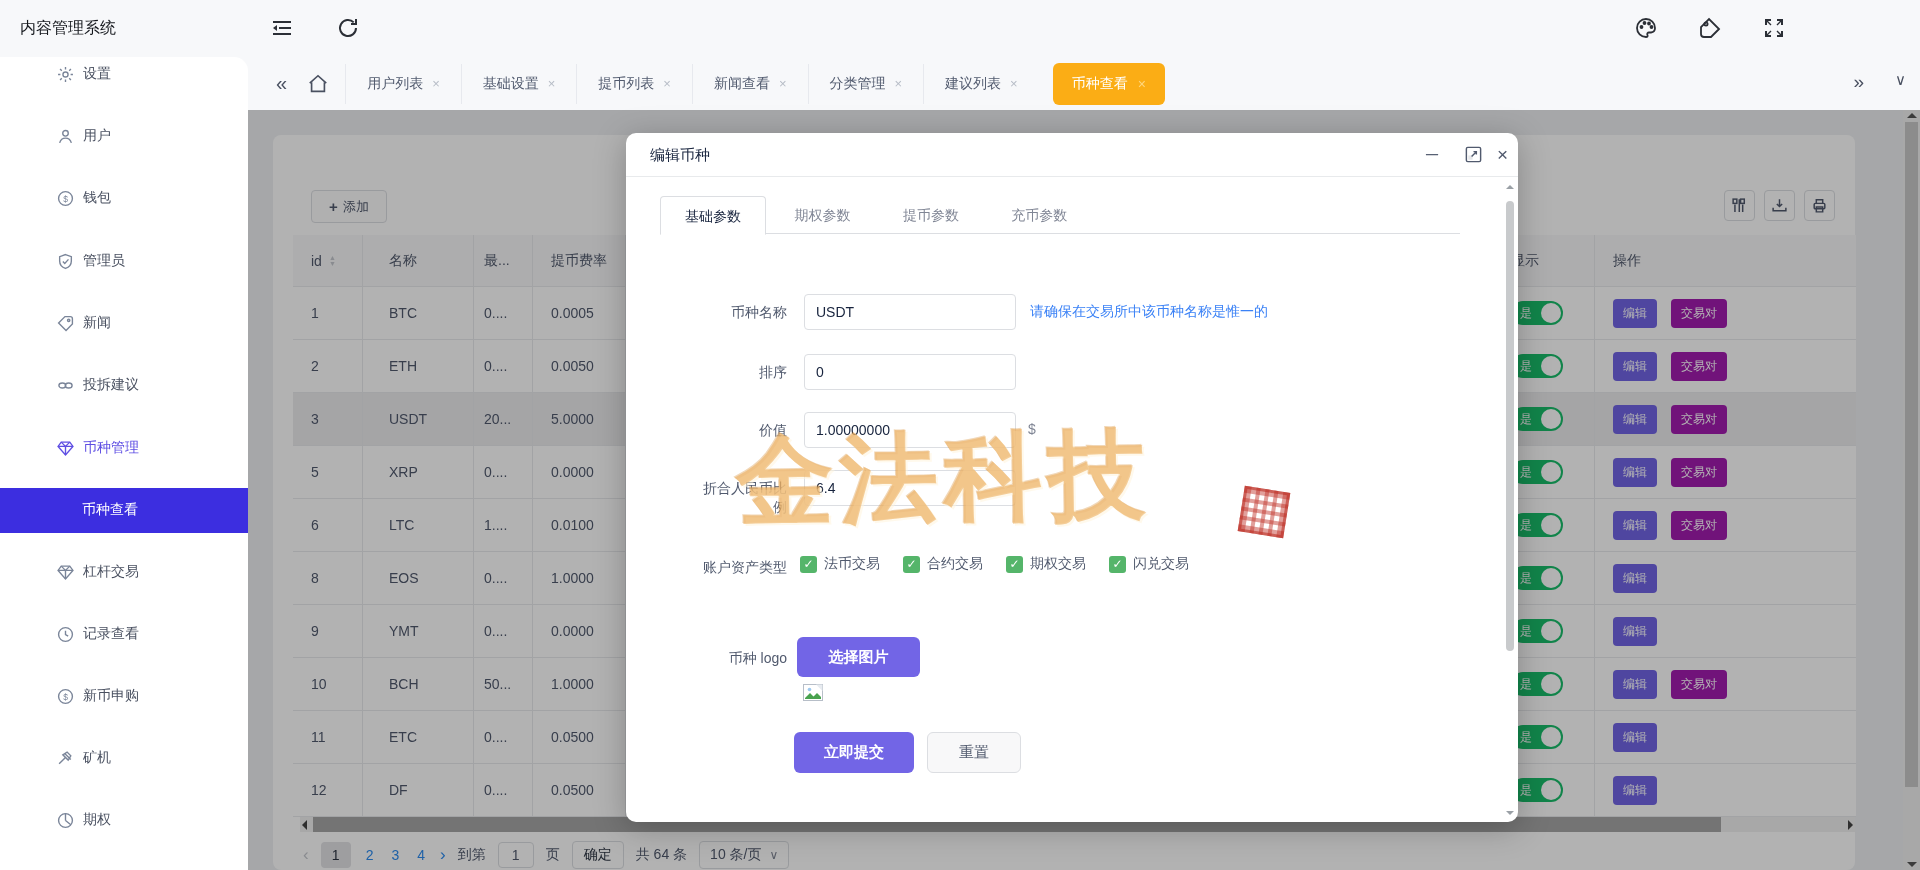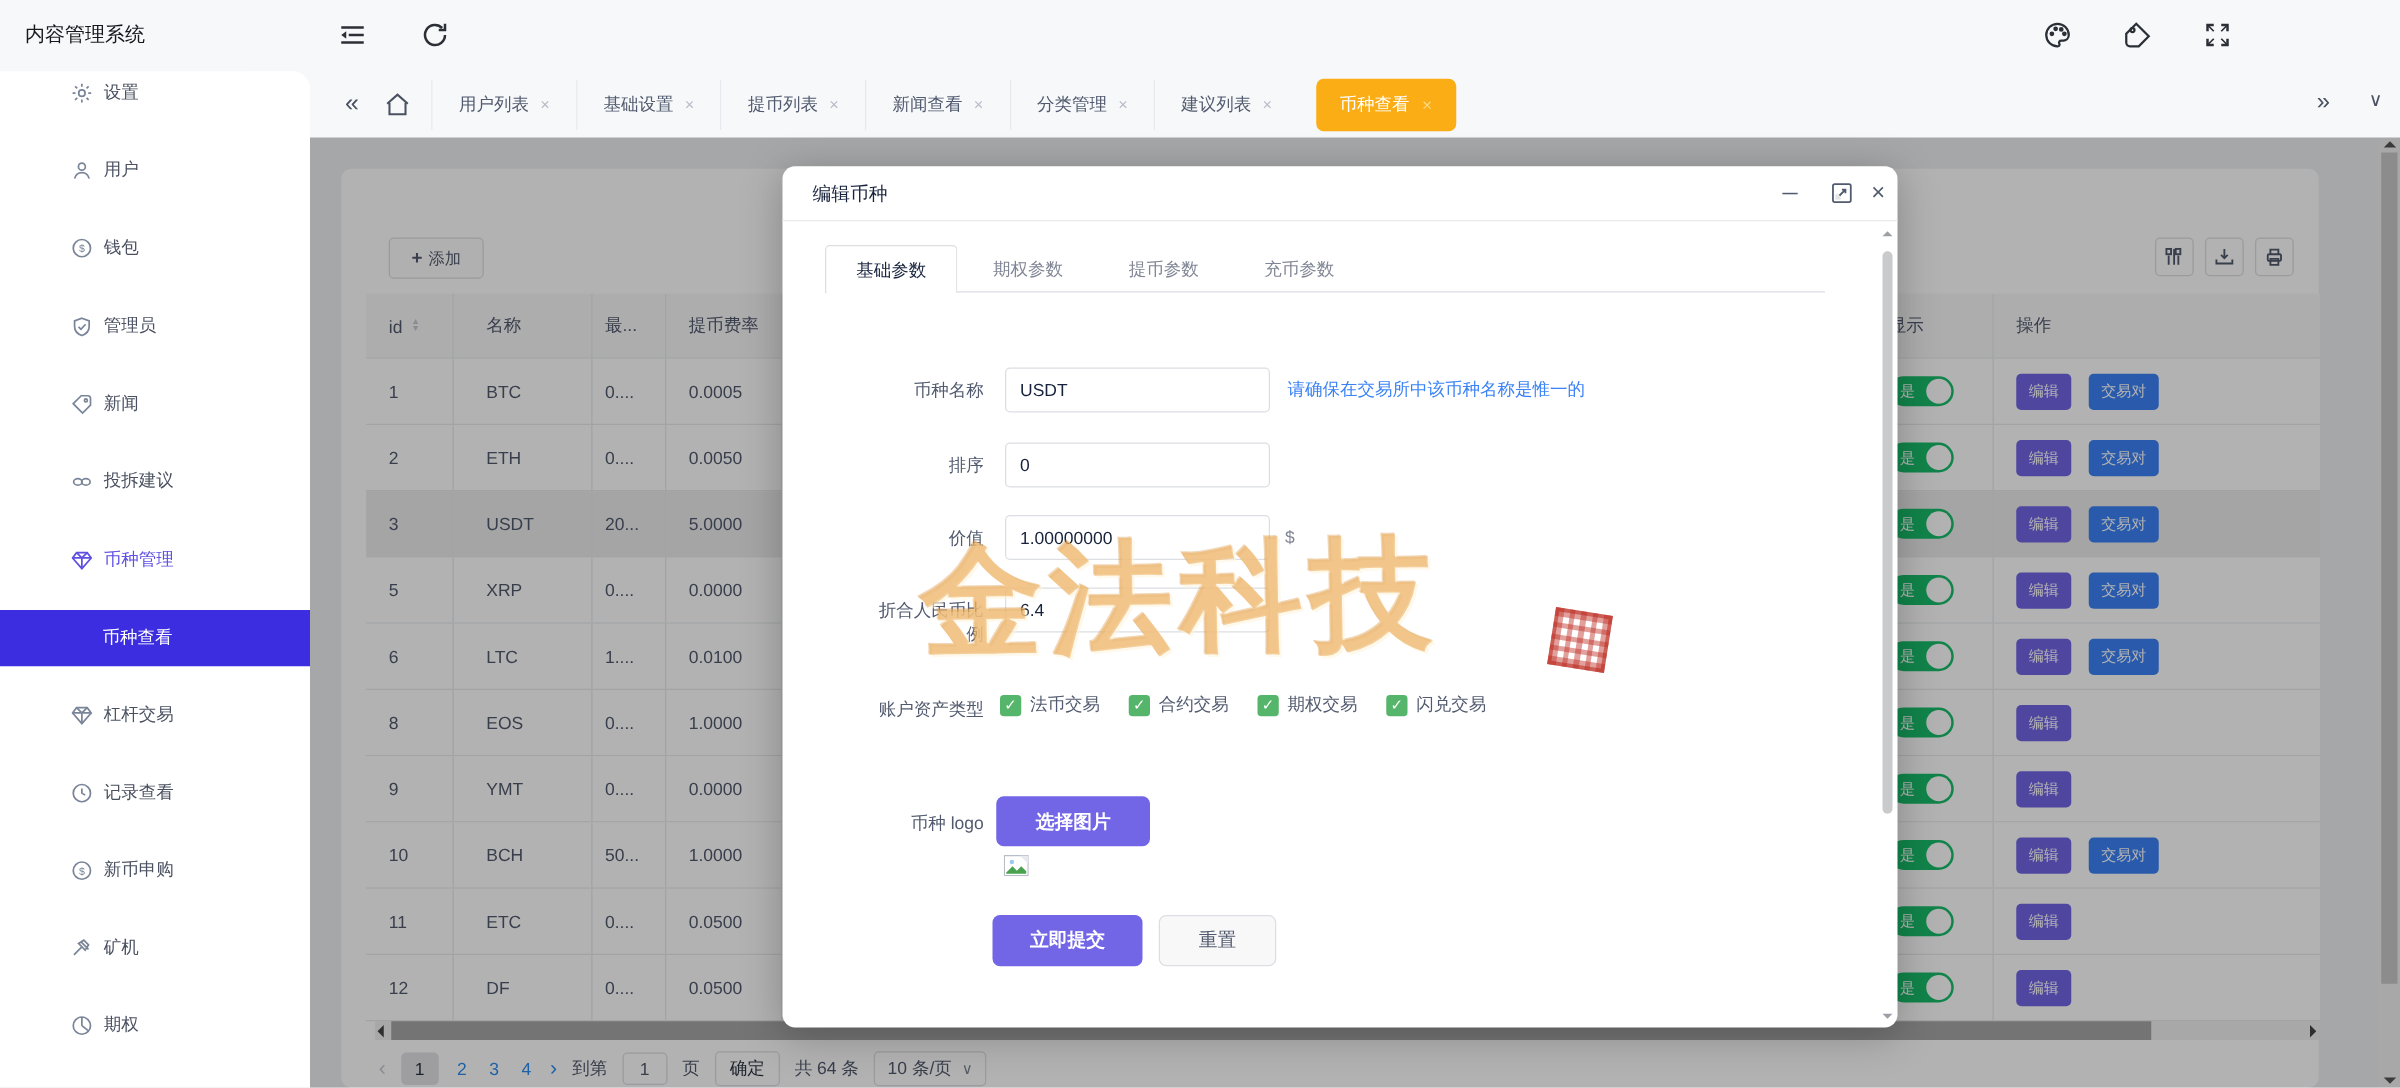--- a/index.html
+++ b/index.html
@@ -59,21 +59,21 @@
     font-size:14px; color:#515a6e; border-right:1px solid #e8eaec; overflow:hidden; white-space:nowrap; }
   .c-id{left:0;width:70px;} .c-name{left:78px;width:103px;text-align:right;} .c-min{left:173px;width:67px;}
   .c-fee{left:240px;width:93px;} .c-fill{left:333px;width:875px;} .c-show{left:1208px;width:94px;padding-left:10px;}
   .c-op{left:1302px;width:261px;border-right:none;gap:14px;}
   .sort { display:inline-flex; flex-direction:column; margin-left:7px; line-height:6px; font-size:7px; color:#c5c8ce; cursor:pointer; }
   .switch { width:52px; height:24px; border-radius:12px; background:#19be6b; position:relative; cursor:pointer;
     display:inline-block; flex:none; }
   .switch i { position:absolute; left:9px; top:4px; color:#fff; font-size:12px; font-style:normal; }
   .switch b { position:absolute; right:2px; top:2px; width:20px; height:20px; border-radius:50%; background:#fff; }
   .btn-edit { background:#7265e6; color:#fff; font-size:12px; border-radius:4px; padding:6px 10px; cursor:pointer; }
-  .btn-pair { background:#3b82f6; color:#fff; font-size:12px; border-radius:4px; padding:6px 10px; cursor:pointer; }
+  .btn-pair { background:#a21caf; color:#fff; font-size:12px; border-radius:4px; padding:6px 10px; cursor:pointer; }
 
   
   #hscroll { position:absolute; left:27px; top:682px; width:1555px; height:15px; background:#f1f1f1; }
   #hthumb { position:absolute; left:13px; top:0; width:1408px; height:15px; background:#a6a6a6; cursor:pointer; }
   .harrow { position:absolute; top:3px; width:0; height:0; border:5px solid transparent; }
   #harrow-l { left:2px; border-right-color:#444; border-left:none; }
   #harrow-r { right:2px; border-left-color:#444; border-right:none; }
 
   
   #pager { position:absolute; left:30px; top:705px; height:30px; display:flex; align-items:center; gap:12px;

